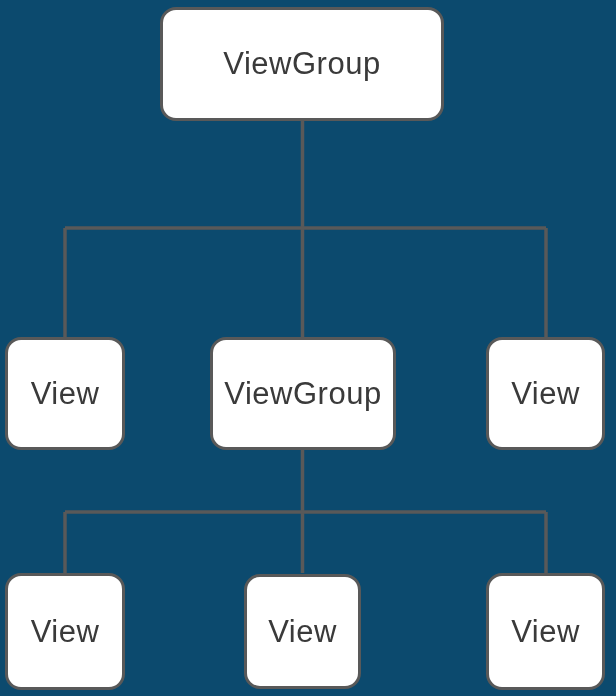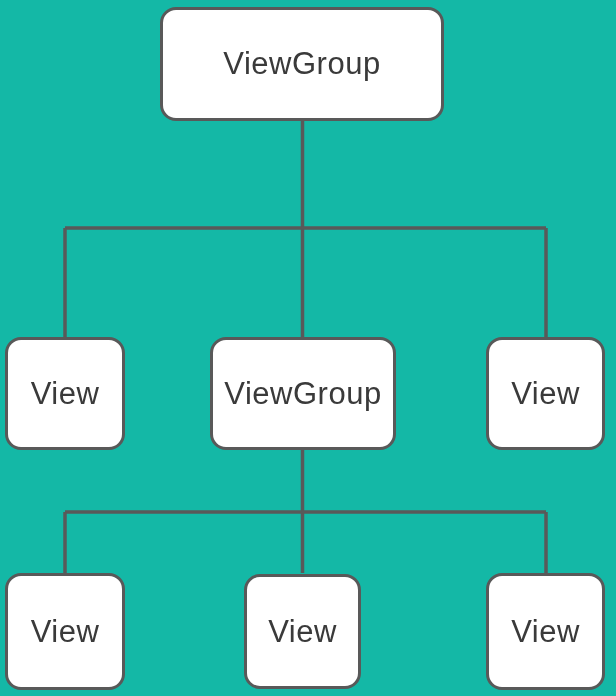--- a/index.html
+++ b/index.html
@@ -4,21 +4,21 @@
 <style>
   html, body {
     margin: 0;
     padding: 0;
     background: #ffffff;
   }
   #canvas {
     position: relative;
     width: 616px;
     height: 696px;
-    background: #14b8a6;
+    background: #0c4a6e;
     font-family: "Liberation Sans", "DejaVu Sans", sans-serif;
     overflow: hidden;
     text-align: center;
   }
   #connectors {
     position: absolute;
     left: 0;
     top: 0;
     width: 616px;
     height: 696px;

